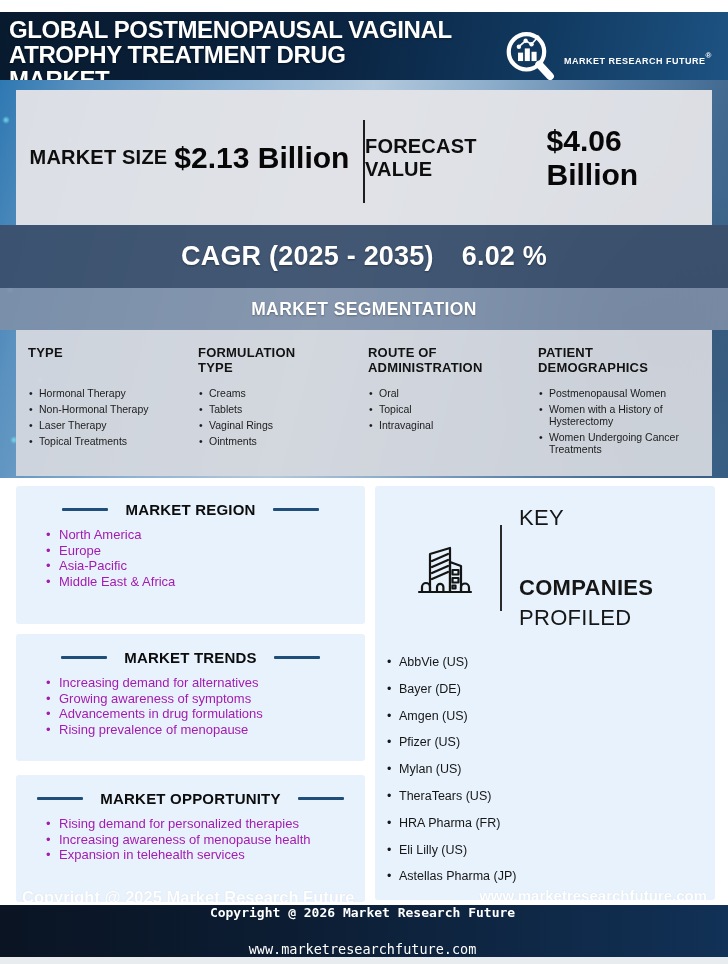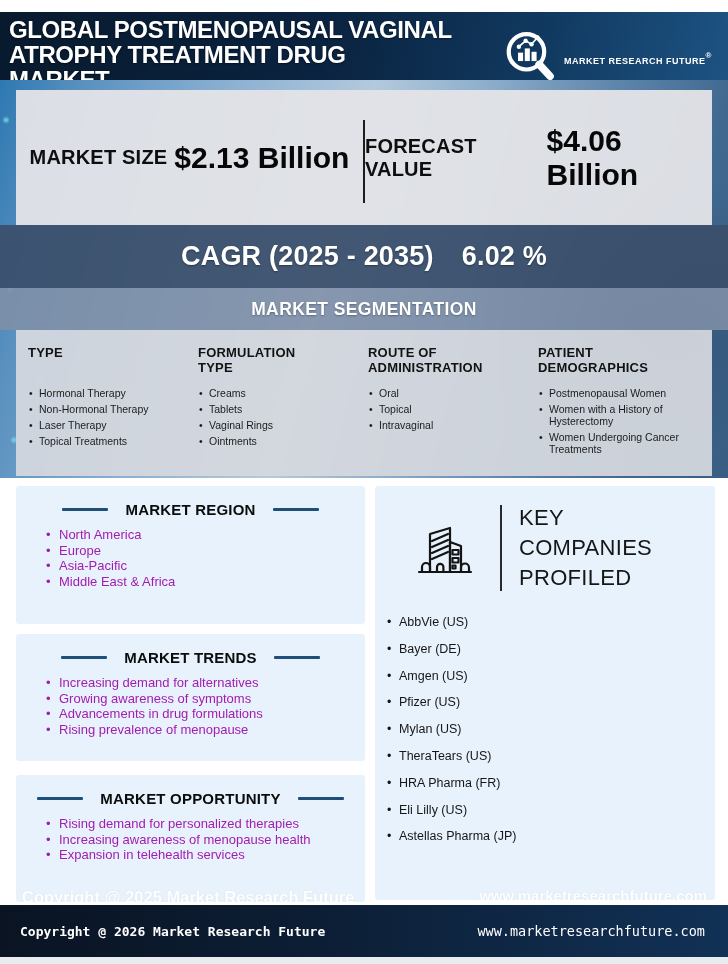--- a/index.html
+++ b/index.html
@@ -91,36 +91,36 @@
   .info-box ul.bullets li { position:relative; padding-left:13px; font-size:13px; line-height:15.6px; color:#a21caf; }
   .info-box ul.bullets li::before { content:"•"; position:absolute; left:0; top:0; }
 
   .right-col { flex:1;border-radius:27px; }
   .companies-box { background:#e8f2fc; border-radius:3px; height:414px; position:relative; overflow:hidden; padding-top:17px; }
   .companies-header { display:flex; align-items:center; padding-left:38px; }
   .building-icon svg { display:block; }
   .v-divider { width:2px; height:86px; background:#2a2a2a; margin:0 17px 0 25px; }
   .companies-title { font-size:22px; line-height:30px; color:#161616; letter-spacing:.3px; }
   .companies-title span { display:block; }
-  .companies-title .bold { font-weight:normal; }
+  .companies-title .bold { font-weight:bold;margin-top:40px; }
   .companies-list { list-style:none; margin-top:16px; padding-left:12px; }
   .companies-list li { position:relative; padding-left:12px; font-size:12.5px; line-height:26.8px; color:#161616; }
   .companies-list li::before { content:"•"; position:absolute; left:0; top:0; color:#161616; }
 
   .watermark { position:absolute; color:#ffffff; font-weight:bold; white-space:nowrap; text-shadow:0 0 1px rgba(180,195,210,.6); }
   .wm-left { left:6px; bottom:-5px; font-size:16.5px; }
   .wm-right { right:8px; bottom:-4px; font-size:15px; }
 
   
   .footer {
     position:absolute; top:905px; left:0; right:0; height:52px;
     background:linear-gradient(90deg,#0a1423 0%,#0c1d33 40%,#113156 100%);
     display:flex; align-items:center; justify-content:space-between;
     padding:0 23px 0 20px;
-    font-family:"DejaVu Sans Mono", monospace; color:#fff;
+    font-family:"DejaVu Sans Mono", monospace; color:#fff;flex-direction:column;
   }
   .footer-copy { font-size:13px; font-weight:bold; letter-spacing:0; }
   .footer-url { font-size:13.5px; }
   .bottom-strip { position:absolute; top:957px; left:0; right:0; height:7px; background:#e9ecef; }
 </style>
 </head>
 <body>
 
 <div class="page">
 

